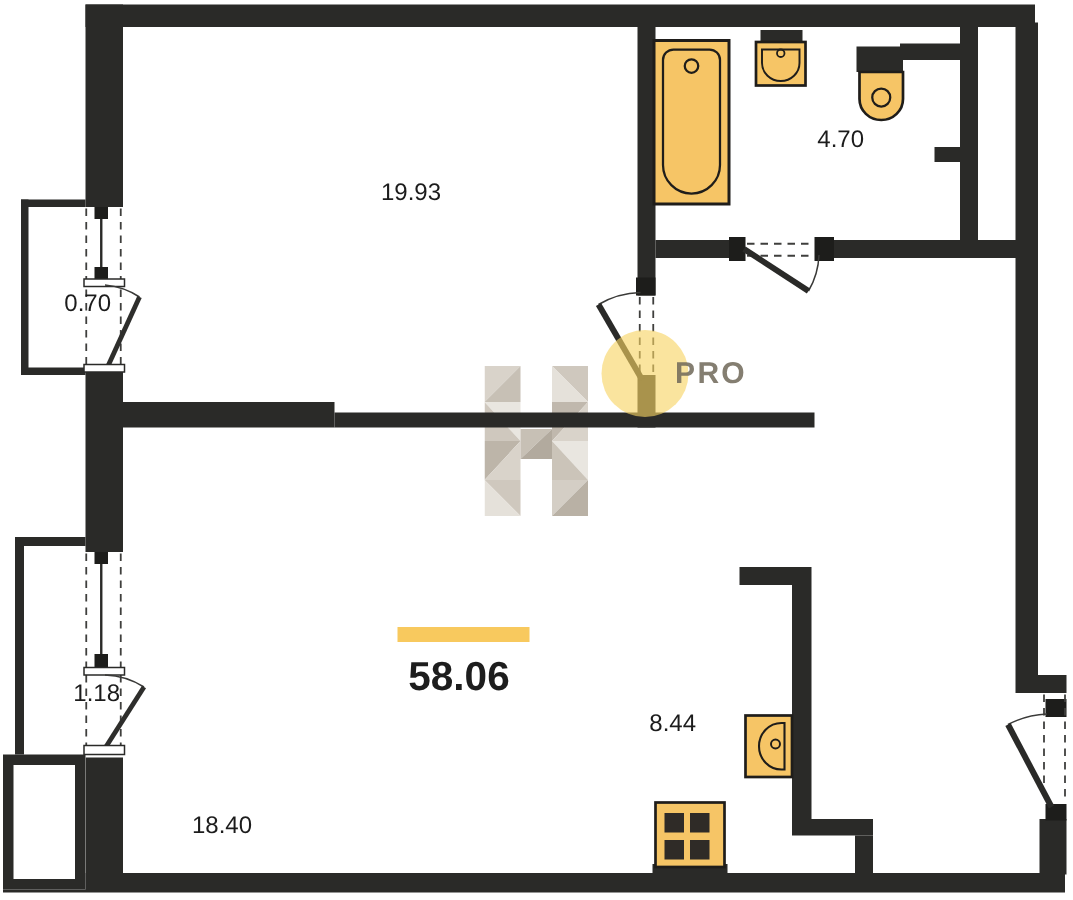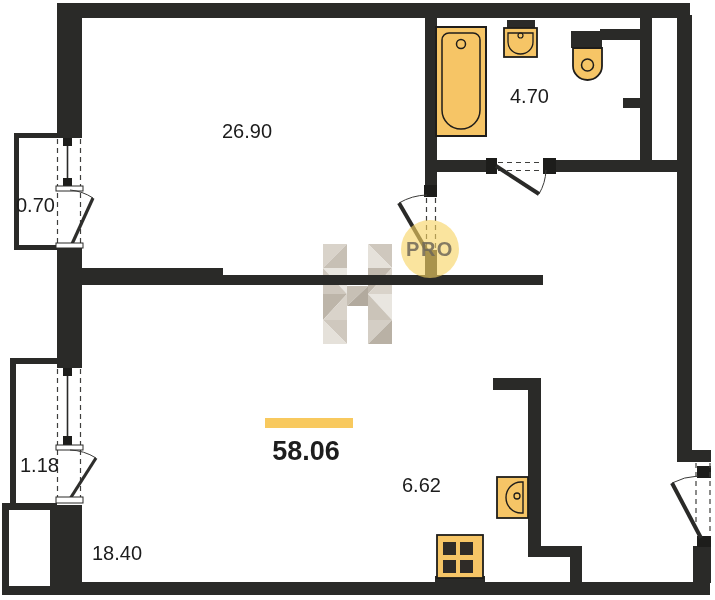--- a/index.html
+++ b/index.html
@@ -1,29 +1,29 @@
 <!DOCTYPE html>
 <html><head>
 <meta charset="utf-8">
 <style>
   html,body{margin:0;padding:0;background:#ffffff;}
   .plan{position:relative;width:715px;height:600px;background:#fff;overflow:hidden;
         font-family:"Liberation Sans",sans-serif;}
   .w{position:absolute;background:#2a2a28;}
   .cap{position:absolute;background:#1d1d1b;}
   .rail{position:absolute;}
-  .lbl{position:absolute;color:#1c1c1c;font-size:20px;text-align:left;
+  .lbl{position:absolute;color:#1c1c1c;font-size:16px;text-align:right;
        letter-spacing:0px;line-height:1;user-select:none;}
   .lbl-total{position:absolute;color:#1d1d1d;font-size:27px;font-weight:bold;
        text-align:center;line-height:1;}
   .accent-bar{position:absolute;background:#f8c95e;}
   .overlay{position:absolute;left:0;top:0;z-index:4;}
   .wm-circle{position:absolute;border-radius:50%;z-index:5;pointer-events:none;}
   .wm-text{position:absolute;z-index:6;font-size:20px;font-weight:600;
-       letter-spacing:1.5px;text-align:center;pointer-events:none;}
+       letter-spacing:1.5px;text-align:center;pointer-events:none;padding-left:44px;}
   .wm-h{position:absolute;z-index:1;}
   .z2{z-index:2;} .z7{z-index:7;position:absolute;}
 </style>
 </head>
 <body>
 
 <div class="plan">
 
   <svg class="wm-h" style="left:323px;top:244px;" width="69" height="100" viewBox="0 0 69 100">
     <polygon points="0,0 24,0 0,24" fill="#d9d3ca"></polygon>
@@ -155,23 +155,23 @@
       <rect x="443" y="542" width="13" height="13" fill="#2f2b27"></rect>
       <rect x="460" y="542" width="13" height="13" fill="#2f2b27"></rect>
       <rect x="443" y="560" width="13" height="13" fill="#2f2b27"></rect>
       <rect x="460" y="560" width="13" height="13" fill="#2f2b27"></rect>
     </g>
   </svg>
 
   <div class="wm-circle" style="left:401px;top:220px;width:58px;height:58px;background:rgba(247,211,99,0.62);"></div>
   <div class="wm-text" style="left:401px;top:238px;width:58px;color:rgba(110,103,88,0.85);">PRO</div>
 
-  <div class="lbl z7" style="left:222px;top:121px;width:72px;">26.90</div>
+  <div class="lbl z7" style="left:222px;top:121px;width:72px;">19.93</div>
   <div class="lbl z7" style="left:510px;top:86px;width:66px;">4.70</div>
   <div class="lbl z7" style="left:16px;top:195px;width:58px;">0.70</div>
   <div class="lbl z7" style="left:20px;top:455px;width:60px;">1.18</div>
   <div class="lbl z7" style="left:92px;top:543px;width:76px;">18.40</div>
-  <div class="lbl z7" style="left:402px;top:475px;width:62px;">6.62</div>
+  <div class="lbl z7" style="left:402px;top:475px;width:62px;">8.44</div>
 
   <div class="accent-bar z7" style="left:265px;top:418px;width:88px;height:10px;"></div>
   <div class="lbl-total z7" style="left:256px;top:438px;width:100px;">58.06</div>
 
 </div>
 
 </body></html>

